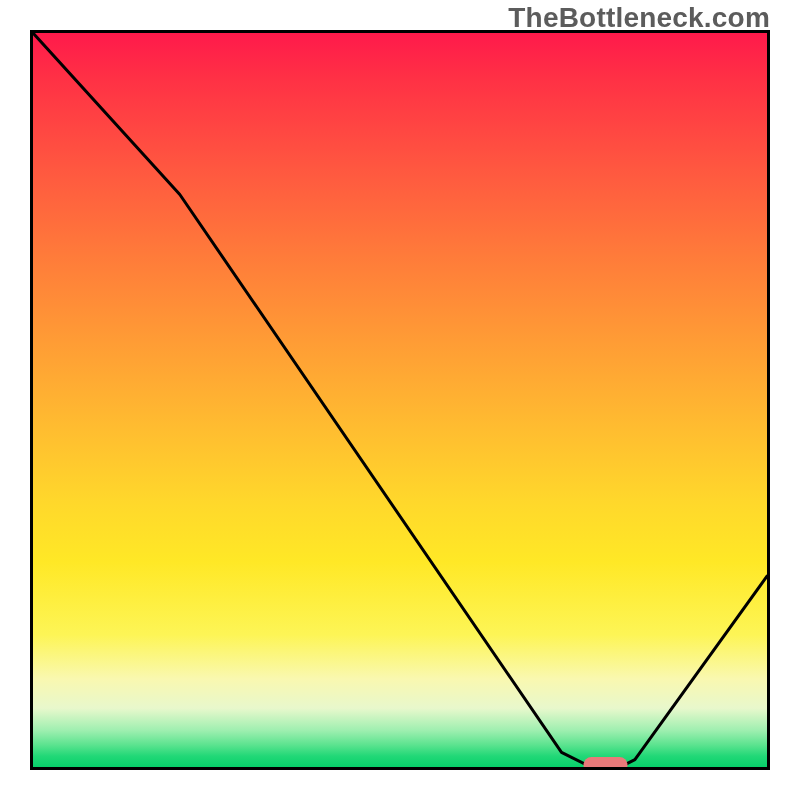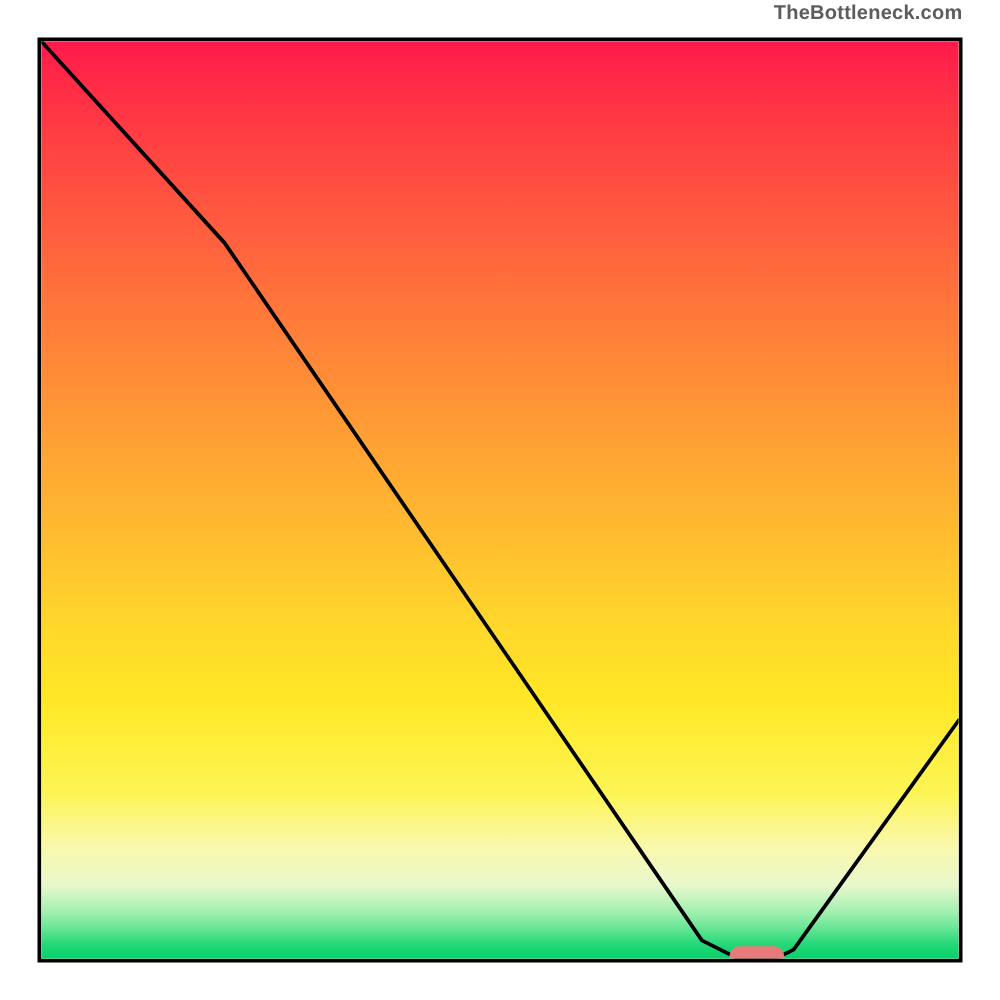--- a/index.html
+++ b/index.html
@@ -44,21 +44,21 @@
   }
   .svg-layer {
     position: absolute;
     inset: 0;
   }
   .watermark {
     position: absolute;
     top: 2px;
     right: 30px;
     font-family: Arial, Helvetica, sans-serif;
-    font-size: 16px;
+    font-size: 28px;
     font-weight: 600;
     color: #5c5c5c;
     letter-spacing: 0.2px;
   }
 </style>
 </head>
 <body>
 
 <div class="watermark">TheBottleneck.com</div>
 

